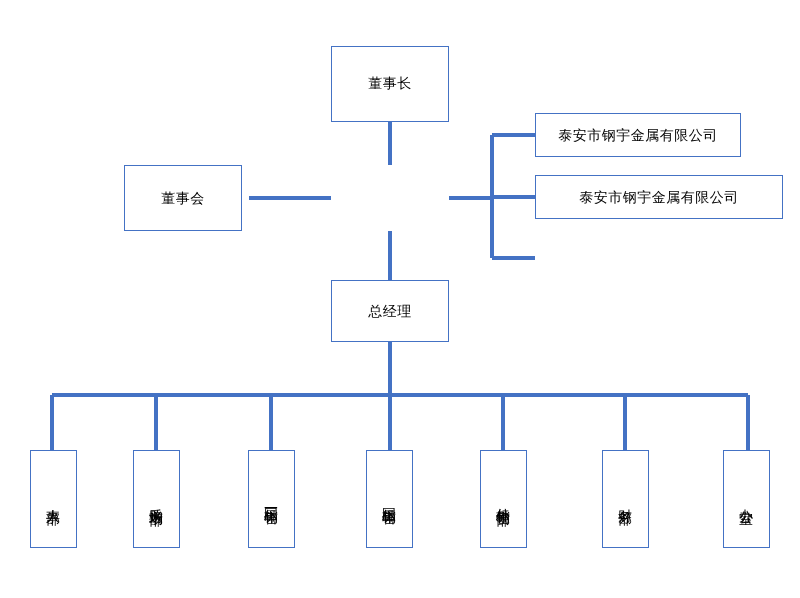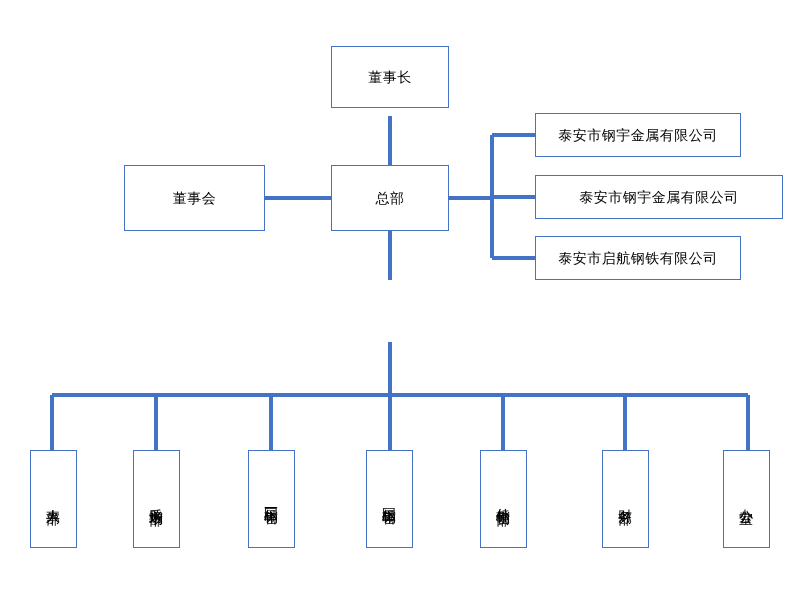--- a/index.html
+++ b/index.html
@@ -55,22 +55,22 @@
     justify-content: center;
   }
   .node.vert .label {
     writing-mode: vertical-rl;
     text-orientation: upright;
     font-size: 14px;
     line-height: 1.15;
     letter-spacing: 1px;
     white-space: nowrap;
   }
-  .node.chairman  { left: 331px; top: 46px;  width: 118px; height: 62px; }
-  .node.board     { left: 124px; top: 165px; width: 141px; height: 66px; }
+  .node.chairman  { left: 331px; top: 46px;  width: 118px; height: 76px; font-family: Liberation Mono, monospace; }
+  .node.board     { left: 124px; top: 165px; width: 118px; height: 66px; }
   .node.hq        { left: 331px; top: 165px; width: 118px; height: 66px; }
   .node.gm        { left: 331px; top: 280px; width: 118px; height: 62px; }
   .node.sub0      { left: 535px; top: 113px; width: 206px; height: 44px; }
   .node.sub1      { left: 535px; top: 175px; width: 248px; height: 44px; }
   .node.sub2      { left: 535px; top: 236px; width: 206px; height: 44px; }
   .node.dept0     { left: 30px;  top: 450px; width: 47px;  height: 98px; }
   .node.dept1     { left: 133px; top: 450px; width: 47px;  height: 98px; }
   .node.dept2     { left: 248px; top: 450px; width: 47px;  height: 98px; }
   .node.dept3     { left: 366px; top: 450px; width: 47px;  height: 98px; }
   .node.dept4     { left: 480px; top: 450px; width: 47px;  height: 98px; }
@@ -114,33 +114,30 @@
   </svg>
 
   <div class="node horiz chairman">
     <span class="label">董事长</span>
   </div>
 
   <div class="node horiz board">
     <span class="label">董事会</span>
   </div>
 
-  <div class="node horiz hq">
-    <span class="label">总部</span>
+
+  <div class="node horiz gm">
+    <span class="label">总经理</span>
   </div>
-
 
   <div class="node horiz sub0">
     <span class="label">泰安市钢宇金属有限公司</span>
   </div>
   <div class="node horiz sub1">
     <span class="label">泰安市钢宇金属有限公司</span>
-  </div>
-  <div class="node horiz sub2">
-    <span class="label">泰安市启航钢铁有限公司</span>
   </div>
 
   <div class="node vert dept0">
     <span class="label">人事部</span>
   </div>
   <div class="node vert dept1">
     <span class="label">采购市场部</span>
   </div>
   <div class="node vert dept2">
     <span class="label">国标销售一</span>

